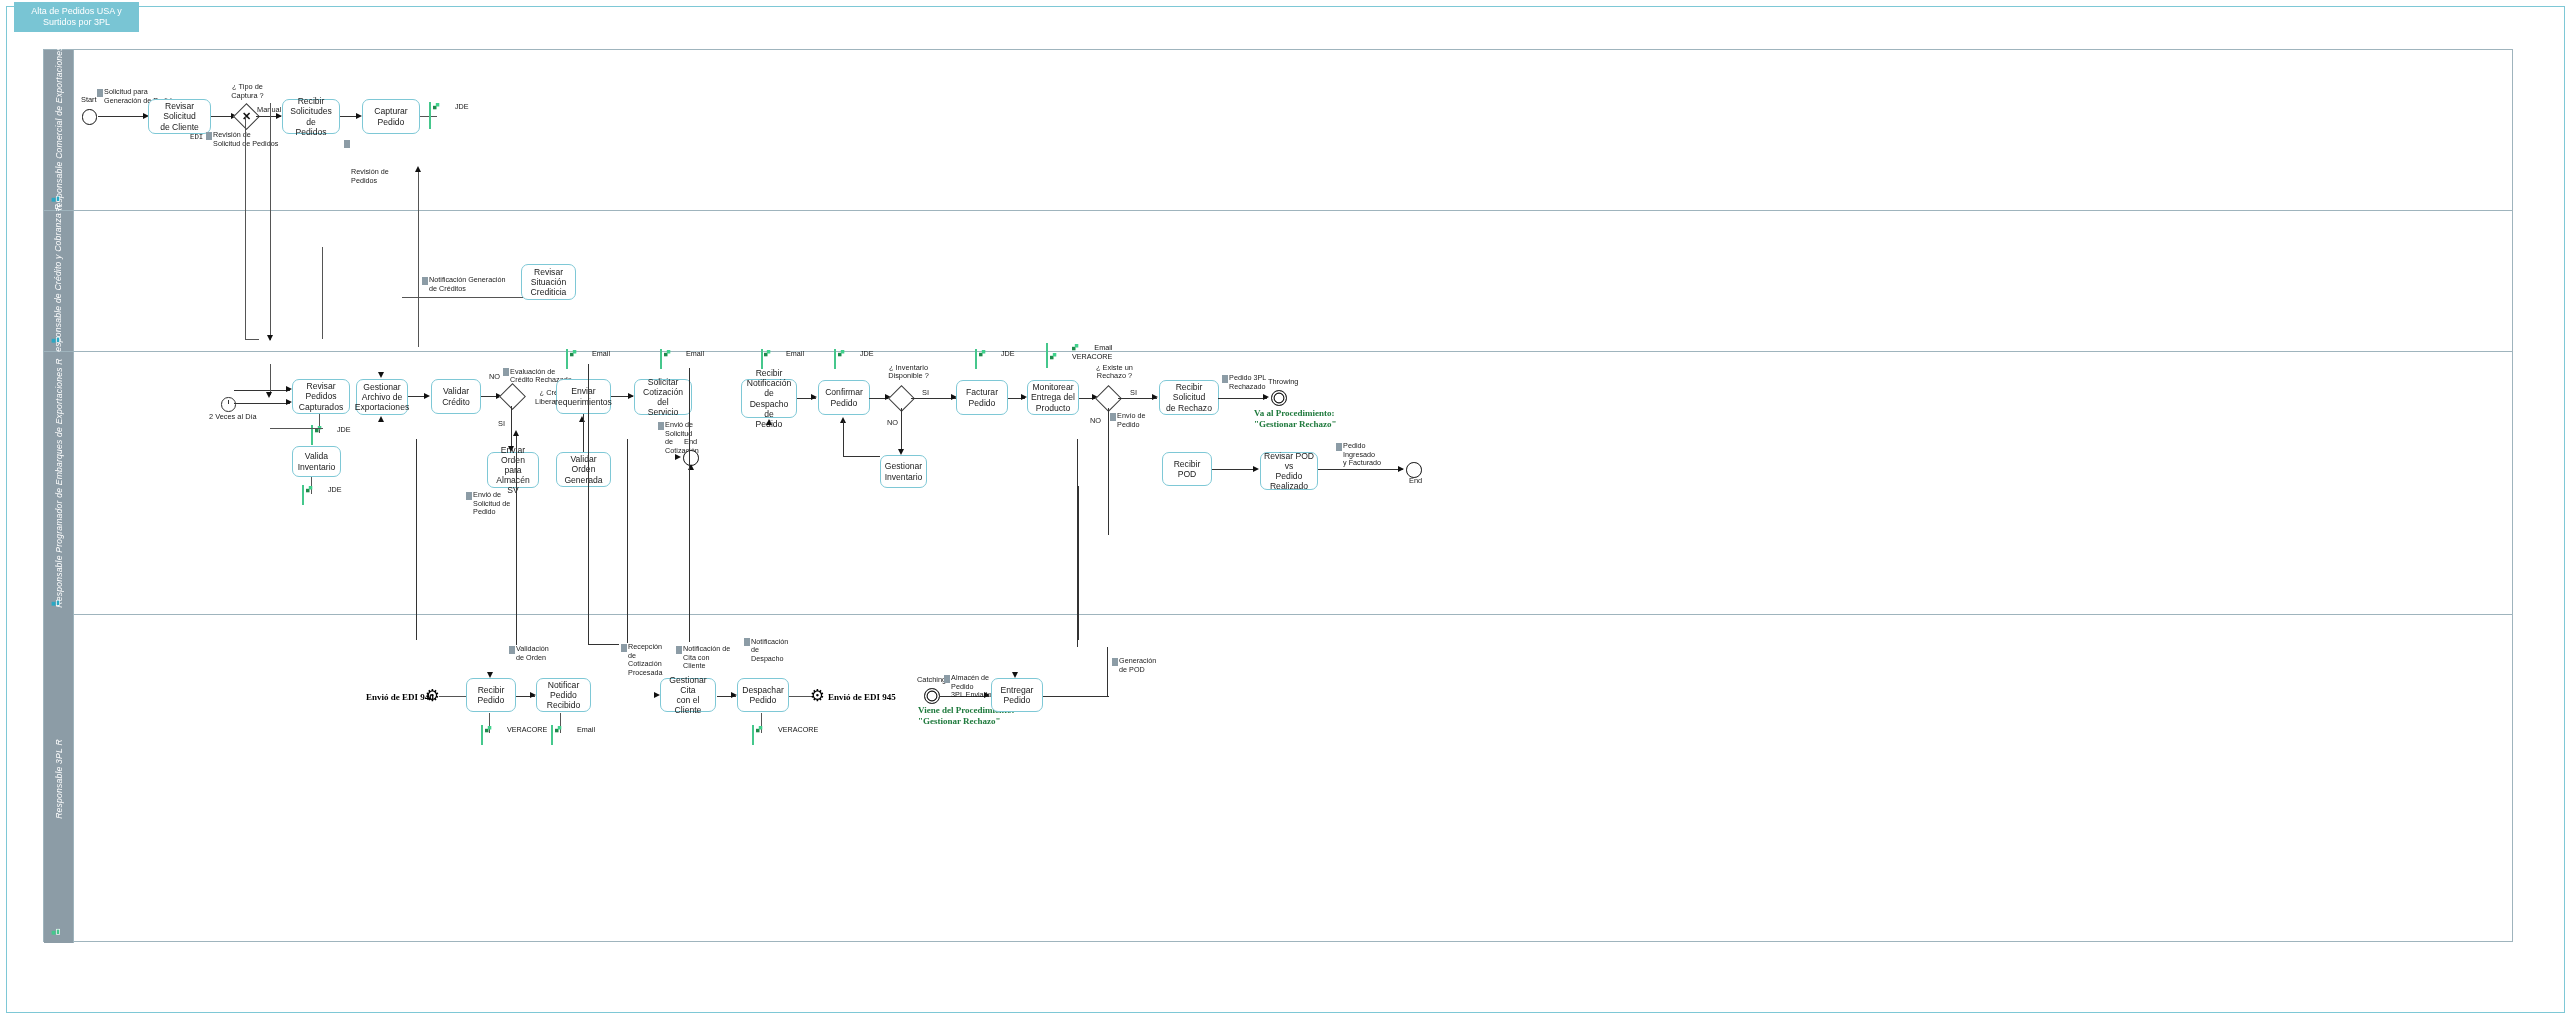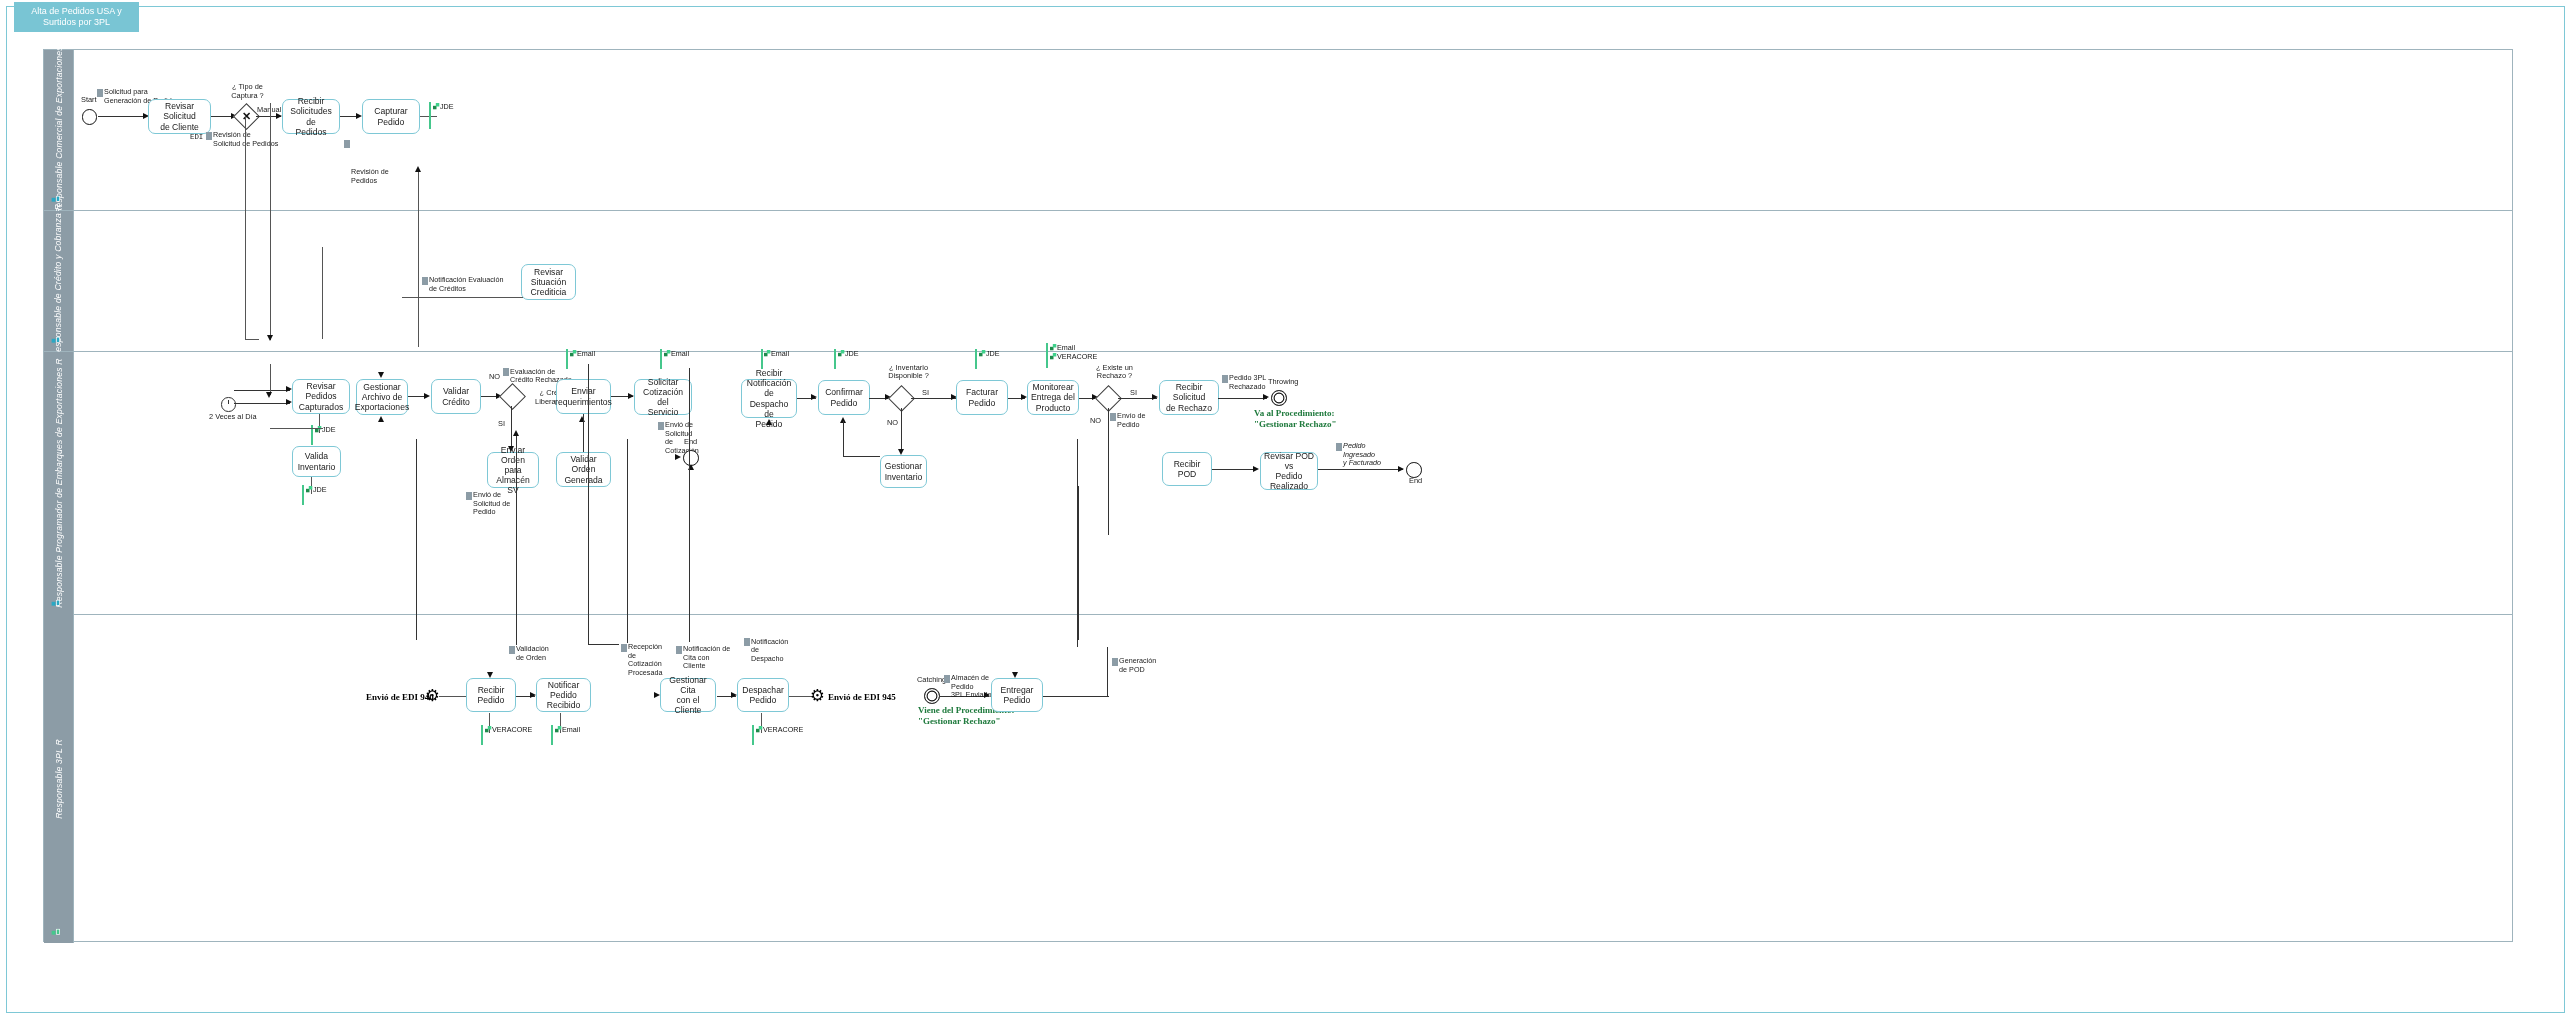--- a/index.html
+++ b/index.html
@@ -64,21 +64,21 @@
   .gq{position:absolute;font-size:7.4px;color:#1a1a1a;text-align:center;line-height:1.15;}
 
   
   .dobj{position:absolute;display:flex;align-items:flex-start;gap:1.6px;font-size:7.2px;color:#1a1a1a;line-height:1.2;}
   .dobj-ic{flex:0 0 auto;width:5.5px;height:7.8px;background:#8c9ca6;margin-top:0.8px;}
   .dobj-tx{white-space:pre-line;}
 
   
   .sysbar{position:absolute;width:2px;background:#45c78c;}
   .sysgrp{position:absolute;display:flex;flex-direction:column;gap:0px;font-size:7.2px;color:#111;line-height:1.25;}
-  .sysrow{display:flex;align-items:center;gap:0;white-space:nowrap;}
+  .sysrow{display:flex;align-items:center;gap:15px;white-space:nowrap;justify-content:flex-end;}
   .sysic{width:7px;height:7px;position:relative;flex:0 0 auto;}
 
   
   .procnote{position:absolute;color:#1f7a3d;font-weight:bold;font-size:9px;line-height:1.25;
     font-family:"Liberation Serif",serif;white-space:pre-line;}
 
   
   .timer{position:absolute;width:12.5px;height:12.5px;border-radius:50%;border:1.1px solid #333;background:#fff;}
   .timer:after{content:"";position:absolute;left:5.5px;top:2.4px;width:0.8px;height:3.9px;background:#333;}
 </style>
@@ -189,21 +189,21 @@
 
         <div class="task" style="left:447px;top:53px;width:55px;height:36px;">
           <span style="white-space:pre-line">Revisar
 Situación
 Crediticia</span>
         </div>
 
         <div class="ln lnh ln-gray" style="left:328px;top:86px;width:121px;"></div>
         <div class="dobj" style="left:348px;top:65px;width:106px;">
           <span class="dobj-ic"></span>
-          <span class="dobj-tx" style="white-space: pre-line;">Notificación  Evaluación
+          <span class="dobj-tx" style="white-space: pre-line;">Notificación  Generación
 de Créditos</span>
         </div>
       </div>
     </div>
 
     <div class="lane" style="top:302px;height:263px;">
       <div class="lane-head">
         <div class="lane-head-txt">Responsable Programador de Embarques de Exportaciones R</div>
         <svg class="lane-icon" viewBox="0 0 16 16">
           <rect x="1" y="6" width="6" height="6" fill="#2aa8c4"></rect>
@@ -487,21 +487,21 @@
         </div>
         <div class="ln lnh" style="left:1138px;top:117px;width:45px;"></div>
         <div class="arr arr-r" style="left:1179px;top:114px;"></div>
 
         <div class="task" style="left:1186px;top:100px;width:58px;height:38px;">
           <span style="white-space:pre-line">Revisar POD vs
 Pedido Realizado</span>
         </div>
         <div class="ln lnh" style="left:1244px;top:117px;width:85px;"></div>
         <div class="arr arr-r" style="left:1324px;top:114px;"></div>
-        <div class="dobj" style="left:1262px;top:90px;width:60px;font-style:italic;">
+        <div class="dobj" style="left:1262px;top:90px;width:60px;">
           <span class="dobj-ic"></span>
           <span class="dobj-tx" style="white-space: pre-line;">Pedido Ingresado
 y Facturado</span>
         </div>
 
         <div class="ev ev-start" style="left:1332px;top:110px;"></div>
         <div class="ev-label" style="left:1335px;top:124px;">End</div>
       </div>
     </div>
 

